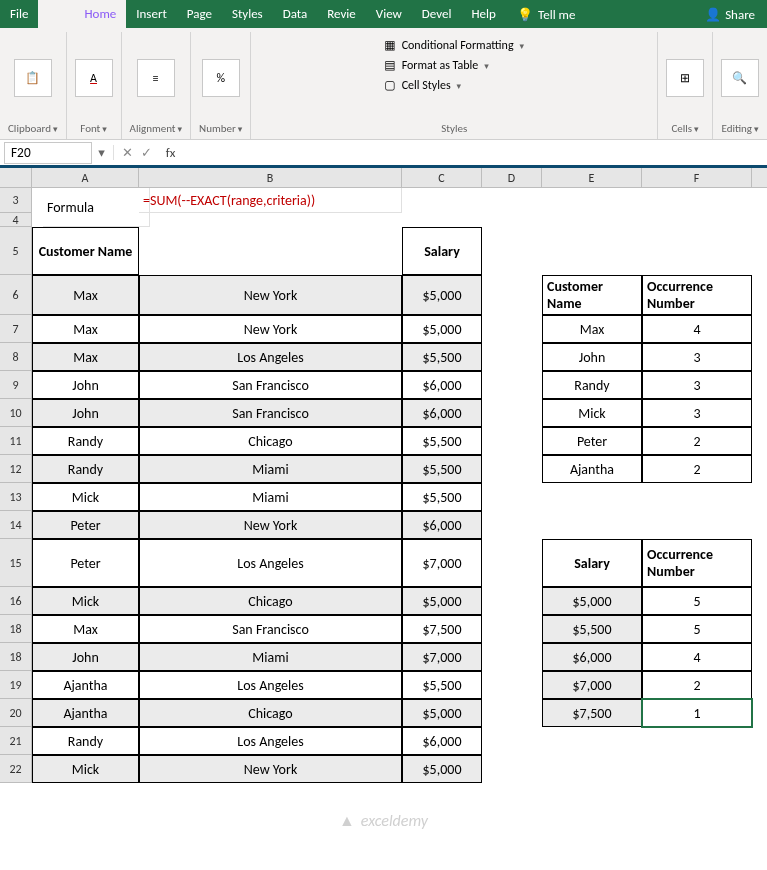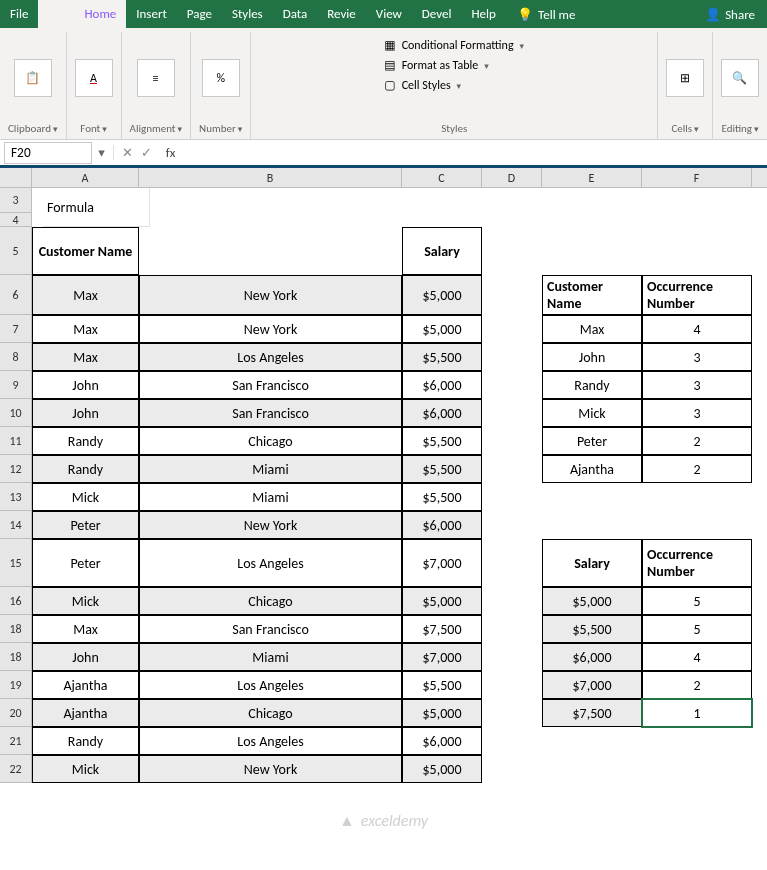--- a/index.html
+++ b/index.html
@@ -216,20 +216,21 @@
         <div class="row-h" style="height: 28px;">16</div>
         <div class="row-h" style="height: 28px;">18</div>
         <div class="row-h" style="height: 28px;">18</div>
         <div class="row-h" style="height: 28px;">19</div>
         <div class="row-h" style="height: 28px;">20</div>
         <div class="row-h" style="height: 28px;">21</div>
         <div class="row-h" style="height: 28px;">22</div>
       </div>
     <div class="cells" id="cells">
         <div class="cell " style="left: 0px; top: 0px; width: 107px; height: 39px; margin-left: 11px;">Formula</div>
+        <div class="cell red" style="left: 107px; top: 0px; width: 263px; height: 25px;">=SUM(--EXACT(range,criteria))</div>
         <div class="cell bordered bh" style="left: 0px; top: 39px; width: 107px; height: 48px;">Customer Name</div>
         <div class="cell bordered bh" style="left: 370px; top: 39px; width: 80px; height: 48px;">Salary</div>
         <div class="cell bordered center altrow" style="left: 0px; top: 87px; width: 107px; height: 40px;">Max</div>
         <div class="cell bordered center altrow" style="left: 107px; top: 87px; width: 263px; height: 40px;">New York</div>
         <div class="cell bordered center altrow" style="left: 370px; top: 87px; width: 80px; height: 40px;">$5,000</div>
         <div class="cell bordered center " style="left: 0px; top: 127px; width: 107px; height: 28px;">Max</div>
         <div class="cell bordered center " style="left: 107px; top: 127px; width: 263px; height: 28px;">New York</div>
         <div class="cell bordered center " style="left: 370px; top: 127px; width: 80px; height: 28px;">$5,000</div>
         <div class="cell bordered center altrow" style="left: 0px; top: 155px; width: 107px; height: 28px;">Max</div>
         <div class="cell bordered center altrow" style="left: 107px; top: 155px; width: 263px; height: 28px;">Los Angeles</div>

